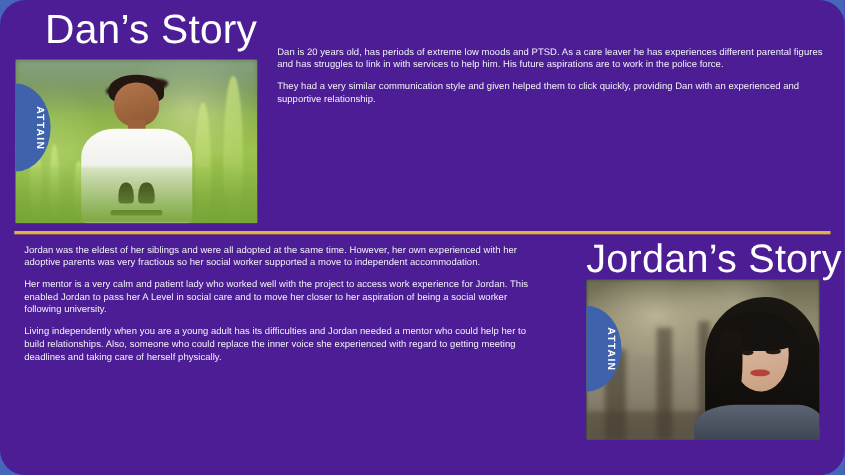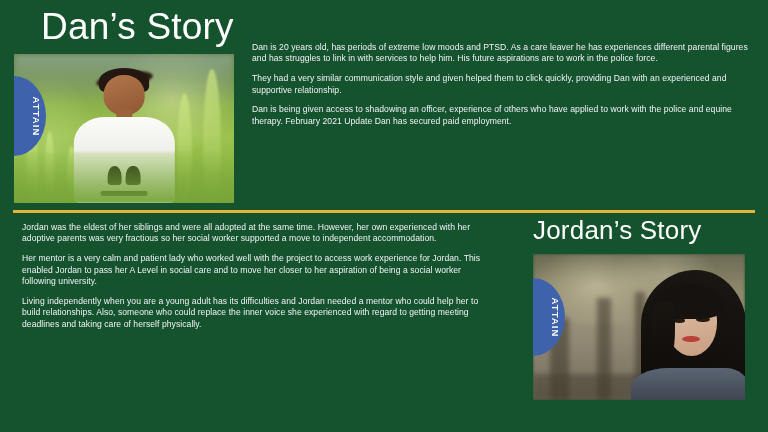--- a/index.html
+++ b/index.html
@@ -3,34 +3,34 @@
 <meta charset="utf-8">
 <style>
   html,body{margin:0;padding:0;}
   body{
     width:768px;height:432px;overflow:hidden;
     background:#4566B9;
     font-family:"Liberation Sans", sans-serif;
     position:relative;
     -webkit-font-smoothing:antialiased;
   }
-  .slide{position:absolute;inset:0;background:#14532d;}
+  .slide{position:absolute;inset:0;background:#4c1d95;border-radius:23px;}
 
   
   .story-title{
     position:absolute;
     color:#FFFFFF;
     font-size:37px;
     font-weight:400;
     letter-spacing:0.2px;
     white-space:nowrap;
     line-height:1;
   }
   #dan-title{left:41px;top:8px;}
-  #jordan-title{left:533px;top:217px;font-size:26px;}
+  #jordan-title{left:533px;top:217px;font-size:36px;}
 
   
   .photo-frame{
     position:absolute;
     overflow:hidden;
     background:#2f4f2a;
   }
   #dan-photo{left:14px;top:54px;width:220px;height:149px;}
   #jordan-photo{left:533px;top:254px;width:212px;height:146px;}
 
@@ -176,21 +176,20 @@
     <div class="attain-badge" id="dan-badge">
       <div class="attain-text">
         <span>ATTAIN</span>
       </div>
     </div>
   </div>
 
   <div class="copy" id="dan-copy">
     <p>Dan is 20 years old, has periods of extreme low moods and PTSD.  As a care leaver he has experiences different parental figures and has struggles to link in with services to help him. His future aspirations are to work in the police force.</p>
     <p>They had a very similar communication style and given helped them to click quickly, providing Dan with an experienced and supportive relationship.</p>
-    <p>Dan is being given access to shadowing an officer, experience of others who have applied to work with the police and equine therapy.  February 2021 Update Dan has secured paid employment.</p>
   </div>
 
   <div id="divider"></div>
 
   <div class="story-title" id="jordan-title">Jordan’s Story</div>
 
   <div class="photo-frame" id="jordan-photo">
     <div class="jor-scene">
       <div class="jor-trunk" style="left:30%;top:30%;width:7%;height:70%;"></div>
       <div class="jor-trunk" style="left:48%;top:26%;width:5%;height:74%;"></div>

